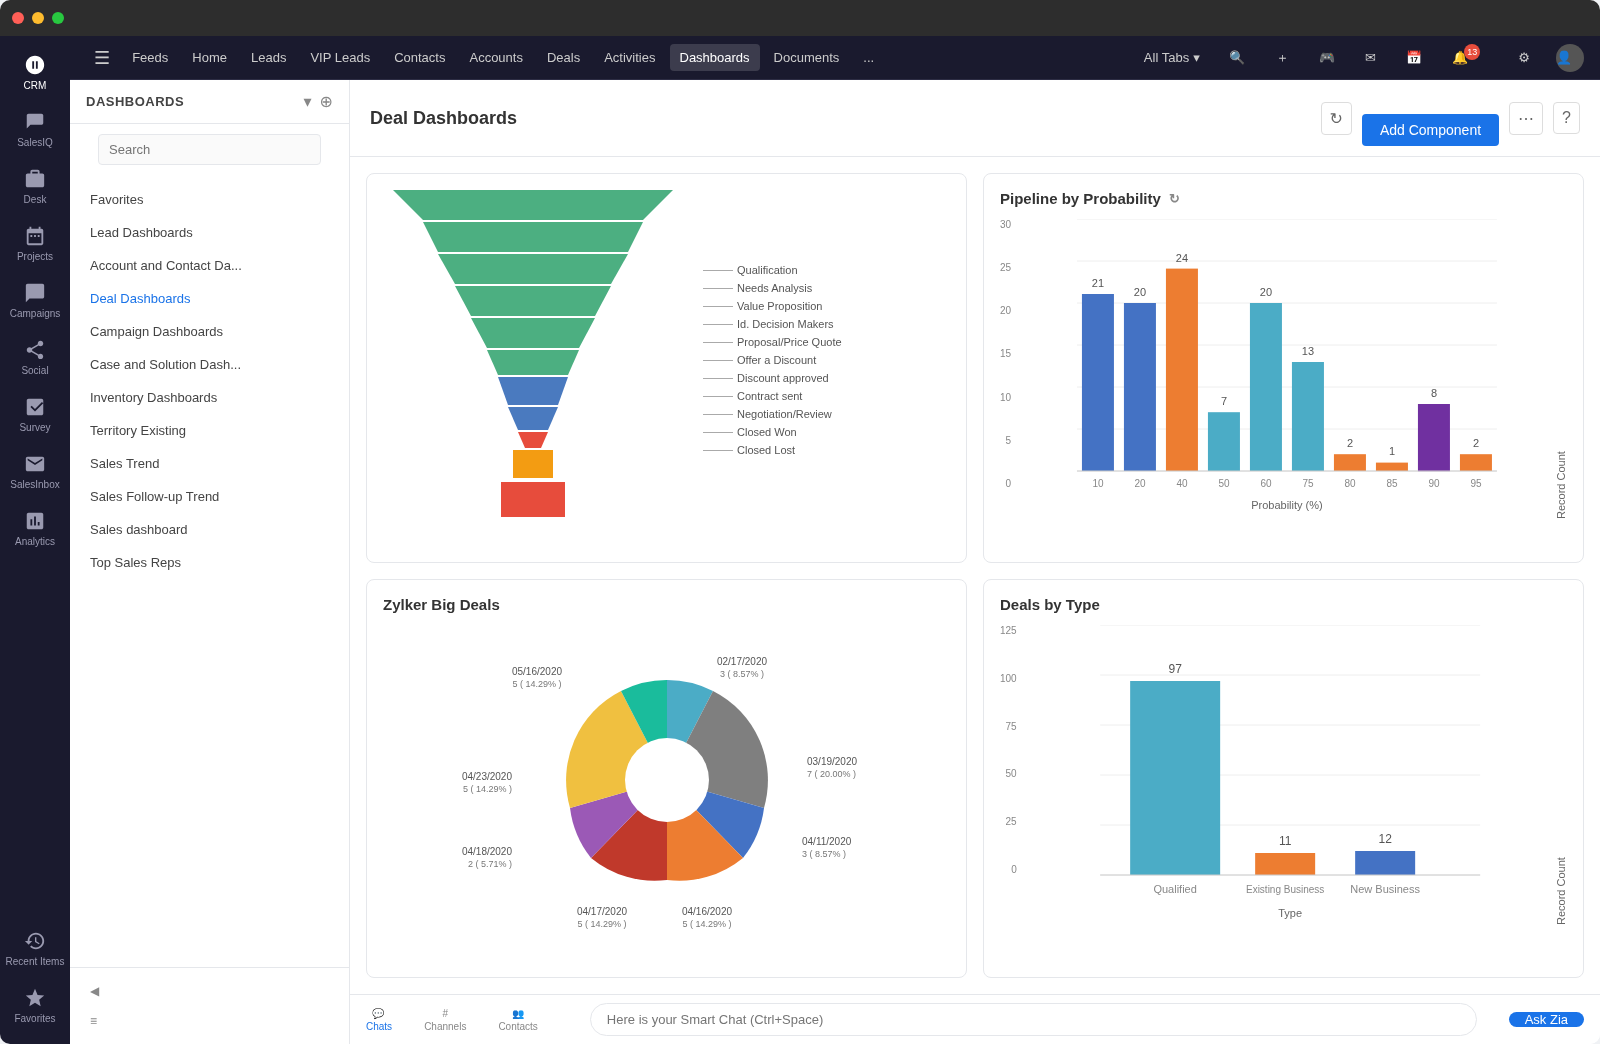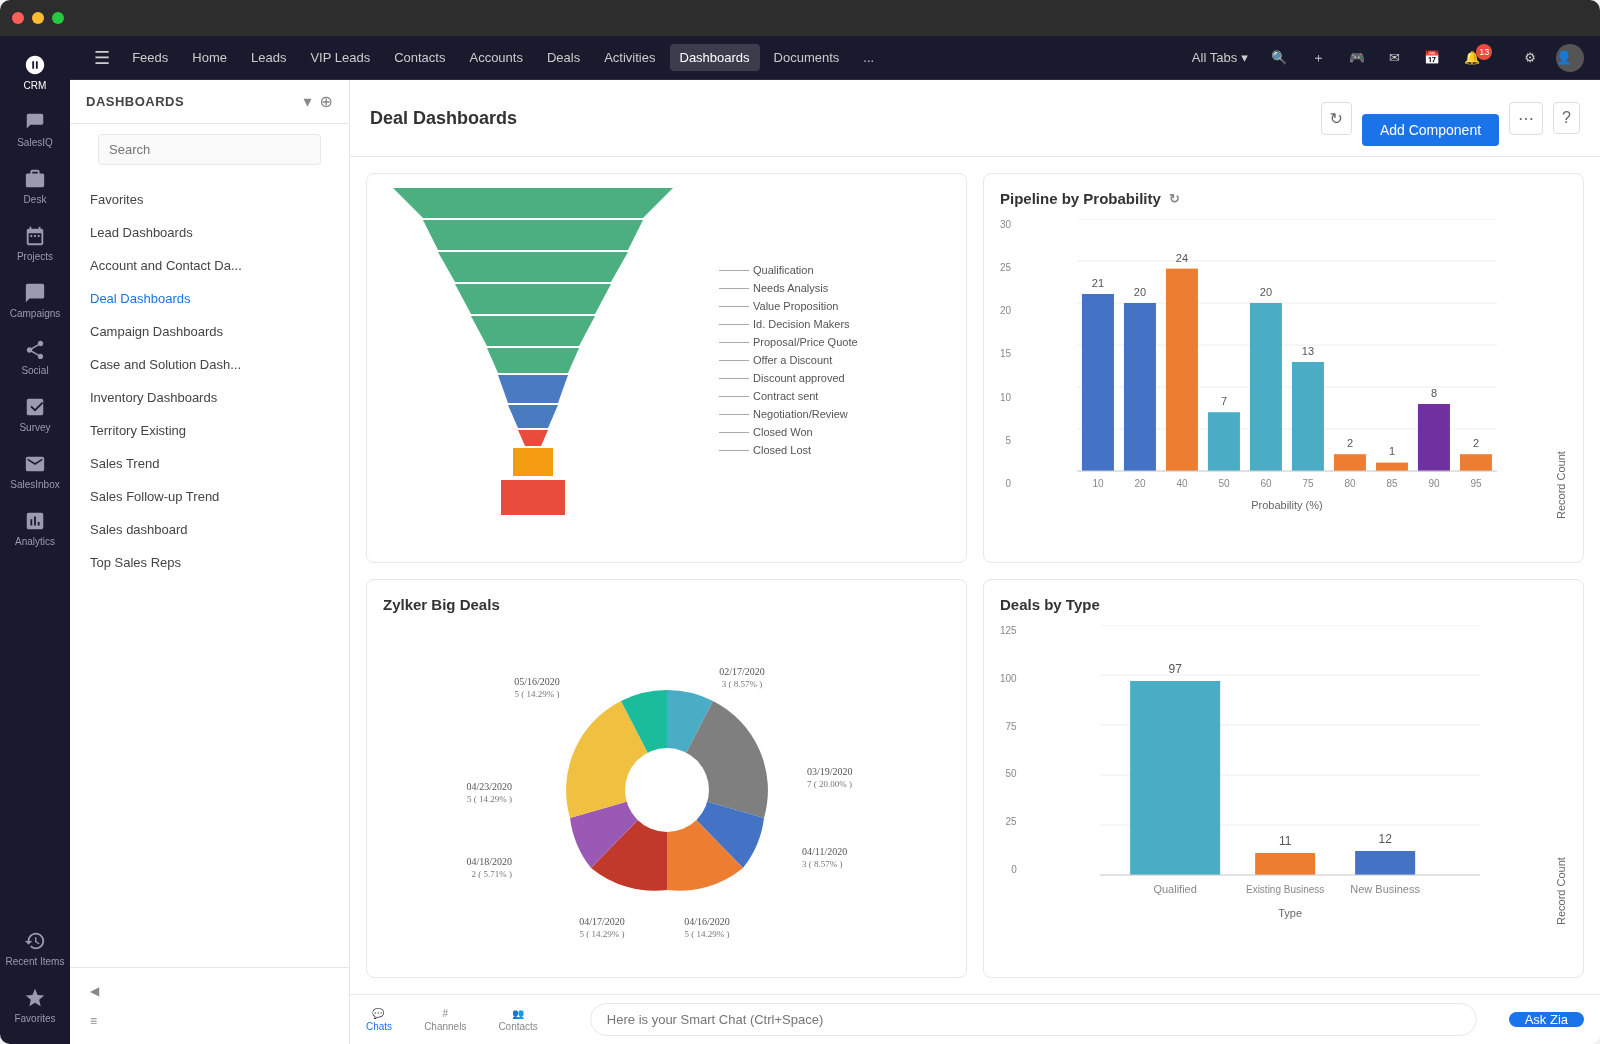--- a/index.html
+++ b/index.html
@@ -18,21 +18,21 @@
     .icon-sidebar { width: 70px; background: #1a1a2e; display: flex; flex-direction: column; align-items: center; padding-top: 8px; }
     .icon-sidebar-item { width: 100%; display: flex; flex-direction: column; align-items: center; padding: 10px 5px; cursor: pointer; color: #9a9ab0; font-size: 10px; gap: 4px; }
     .icon-sidebar-item.active { color: #fff; }
     .icon-sidebar-item svg { width: 22px; height: 22px; }
     .icon-sidebar-bottom { margin-top: auto; padding-bottom: 10px; }
 
     
     .top-nav { height: 44px; background: #1a1a2e; display: flex; align-items: center; padding: 0 16px; gap: 4px; border-bottom: 1px solid #2d2d44; flex-shrink: 0; }
     .nav-item { color: #ccc; font-size: 13px; padding: 6px 10px; cursor: pointer; border-radius: 4px; white-space: nowrap; }
     .nav-item.active { color: #fff; background: rgba(255,255,255,0.15); }
-    .nav-right { margin-left: auto; display: flex; align-items: center; gap: 16px; color: #ccc; }
+    .nav-right { margin-left: auto; display: flex; align-items: center; gap: 22px; color: #ccc; }
     .nav-right-btn { background: none; border: none; color: #ccc; cursor: pointer; padding: 4px; border-radius: 4px; display: flex; align-items: center; gap: 4px; font-size: 13px; }
     .notif-badge { background: #e74c3c; color: #fff; border-radius: 50%; width: 16px; height: 16px; font-size: 9px; display: flex; align-items: center; justify-content: center; position: relative; top: -6px; left: -8px; }
 
     
     .main-content { display: flex; flex: 1; overflow: hidden; }
 
     
     .left-panel { width: 280px; background: #fff; border-right: 1px solid #e5e7eb; display: flex; flex-direction: column; overflow: hidden; }
     .left-panel-header { padding: 12px 16px; display: flex; align-items: center; justify-content: space-between; border-bottom: 1px solid #e5e7eb; }
     .left-panel-title { font-size: 13px; font-weight: 700; color: #444; letter-spacing: 0.5px; }
@@ -51,28 +51,28 @@
     .dashboard-title { font-size: 18px; font-weight: 600; color: #333; }
     .dashboard-actions { display: flex; align-items: center; gap: 10px; }
     .add-component-btn { background: #1a73e8; color: #fff; border: none; border-radius: 4px; padding: 8px 18px; font-size: 14px; cursor: pointer; font-weight: 500; margin-top: 24px; }
     .icon-btn { background: none; border: 1px solid #ddd; color: #666; border-radius: 4px; padding: 6px 8px; cursor: pointer; display: flex; align-items: center; font-size: 16px; }
 
     .dashboard-grid { flex: 1; overflow-y: auto; padding: 16px; display: grid; grid-template-columns: 1fr 1fr; gap: 16px; }
     .chart-card { background: #fff; border-radius: 8px; border: 1px solid #e5e7eb; padding: 16px; overflow: hidden; }
     .chart-title { font-size: 15px; font-weight: 600; color: #333; margin-bottom: 12px; display: flex; align-items: center; gap: 8px; }
 
     
-    .funnel-container { display: flex; align-items: center; gap: 16px; height: 340px; }
+    .funnel-container { display: flex; gap: 0; height: 340px; }
     .funnel-svg-wrap { flex: 0 0 320px; }
     .funnel-labels { display: flex; flex-direction: column; gap: 2px; font-size: 11px; color: #555; justify-content: center; }
     .funnel-label-item { display: flex; align-items: center; gap: 4px; padding: 2px 0; }
     .funnel-line { width: 30px; height: 1px; background: #aaa; }
 
     
-    .pie-container { display: flex; justify-content: center; align-items: flex-end; height: 320px; position: relative; font-family: Liberation Serif, serif; }
+    .pie-container { display: flex; justify-content: center; align-items: flex-start; height: 320px; position: relative; }
 
     
     .bottom-bar { height: 50px; background: #fff; border-top: 1px solid #e5e7eb; display: flex; align-items: center; padding: 0 16px; gap: 32px; }
     .bottom-tab { display: flex; flex-direction: column; align-items: center; gap: 2px; cursor: pointer; color: #888; font-size: 10px; }
     .bottom-tab.active { color: #1a73e8; }
     .chat-input-area { flex: 1; margin-left: 20px; }
     .chat-input { width: 100%; border: 1px solid #e5e7eb; border-radius: 20px; padding: 8px 16px; font-size: 13px; color: #aaa; outline: none; }
     .ask-zia-btn { background: #1a73e8; color: #fff; border: none; border-radius: 20px; padding: 0 16px; font-size: 13px; cursor: pointer; }
   </style>
 </head>

